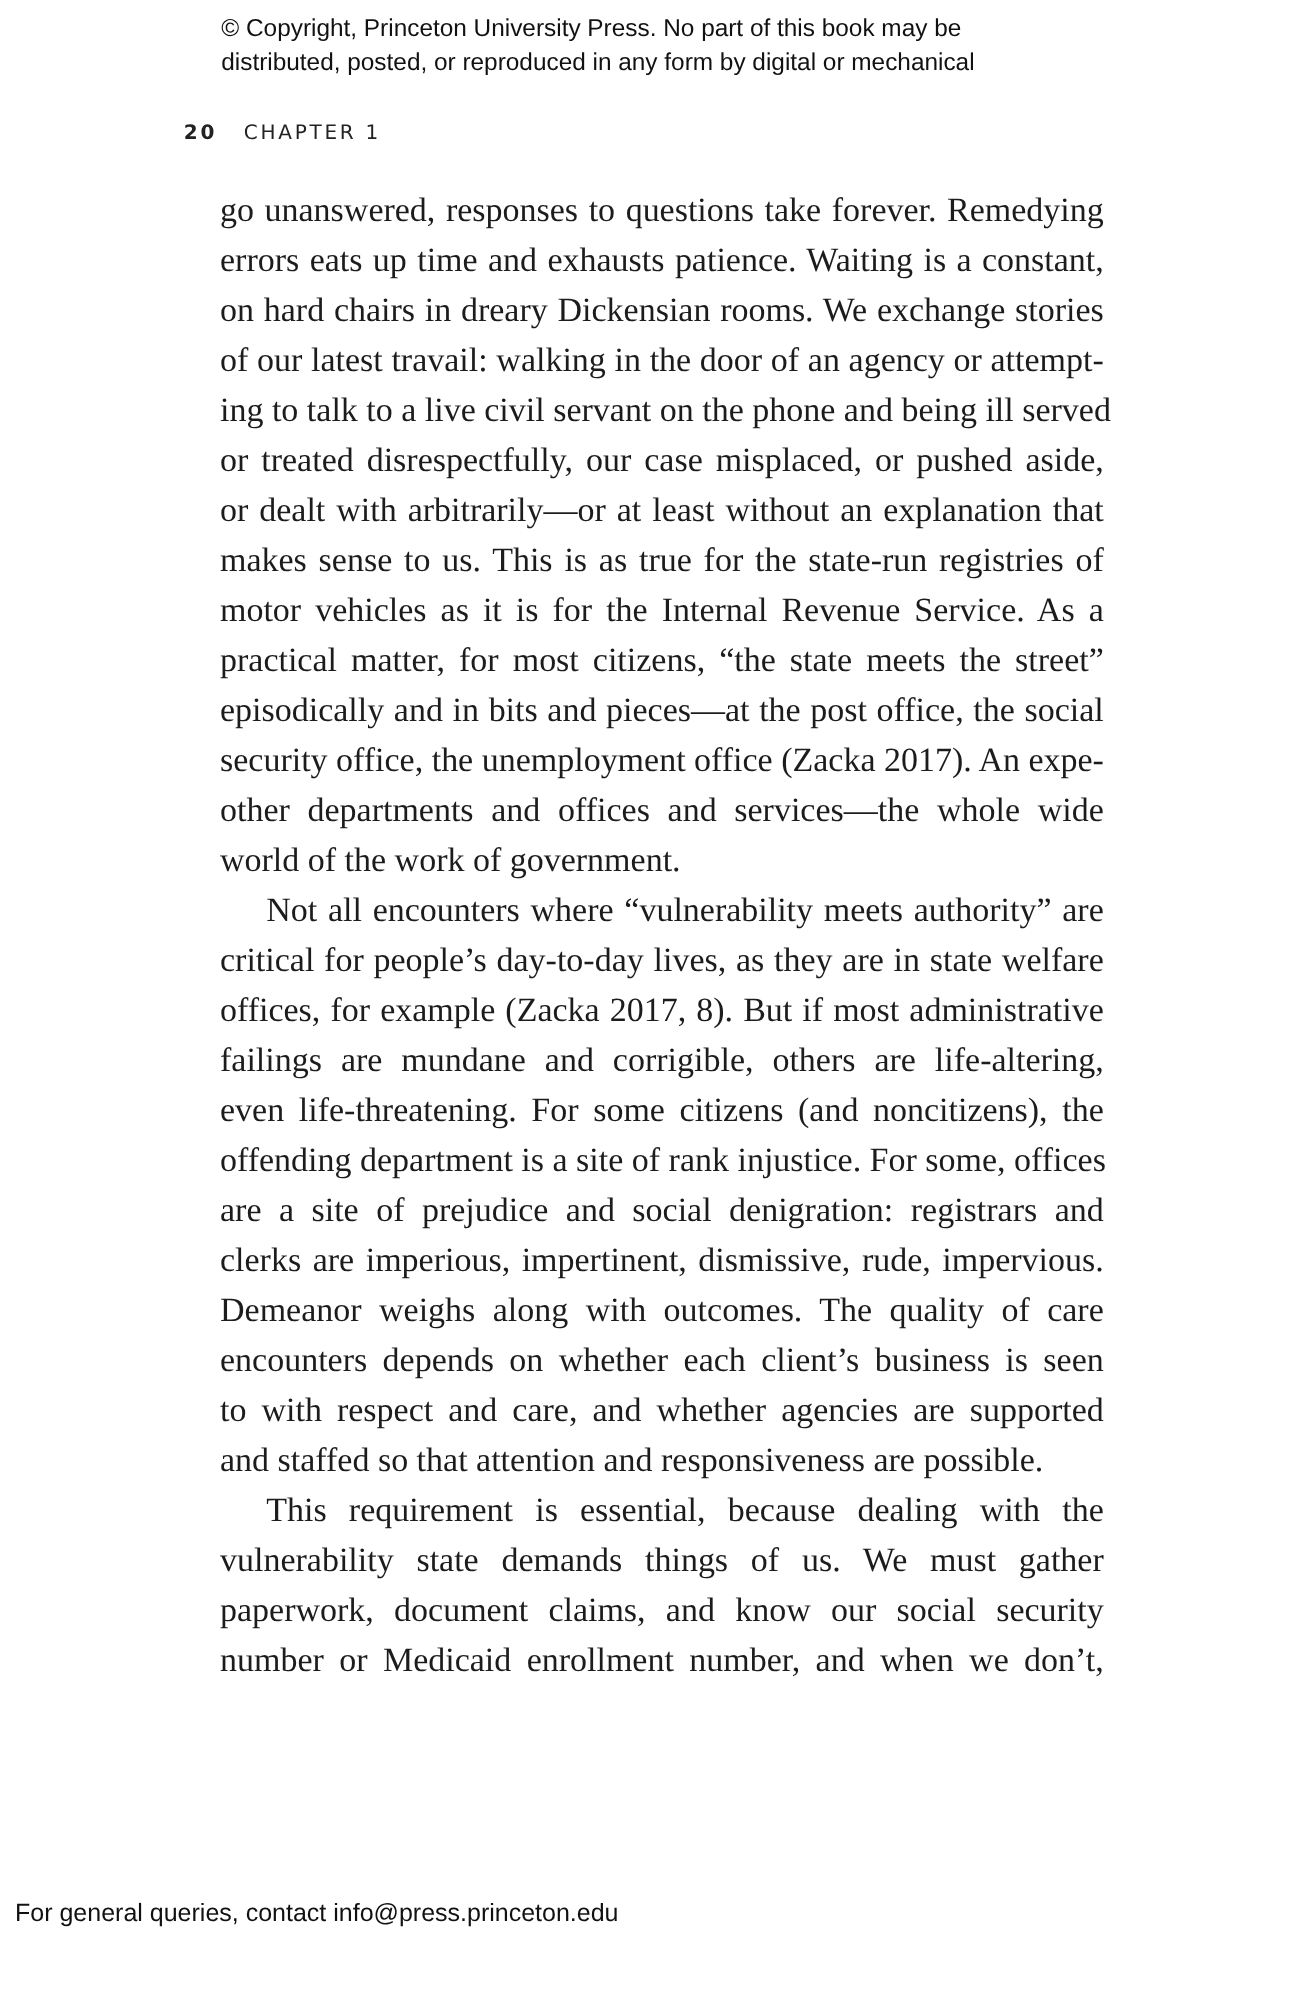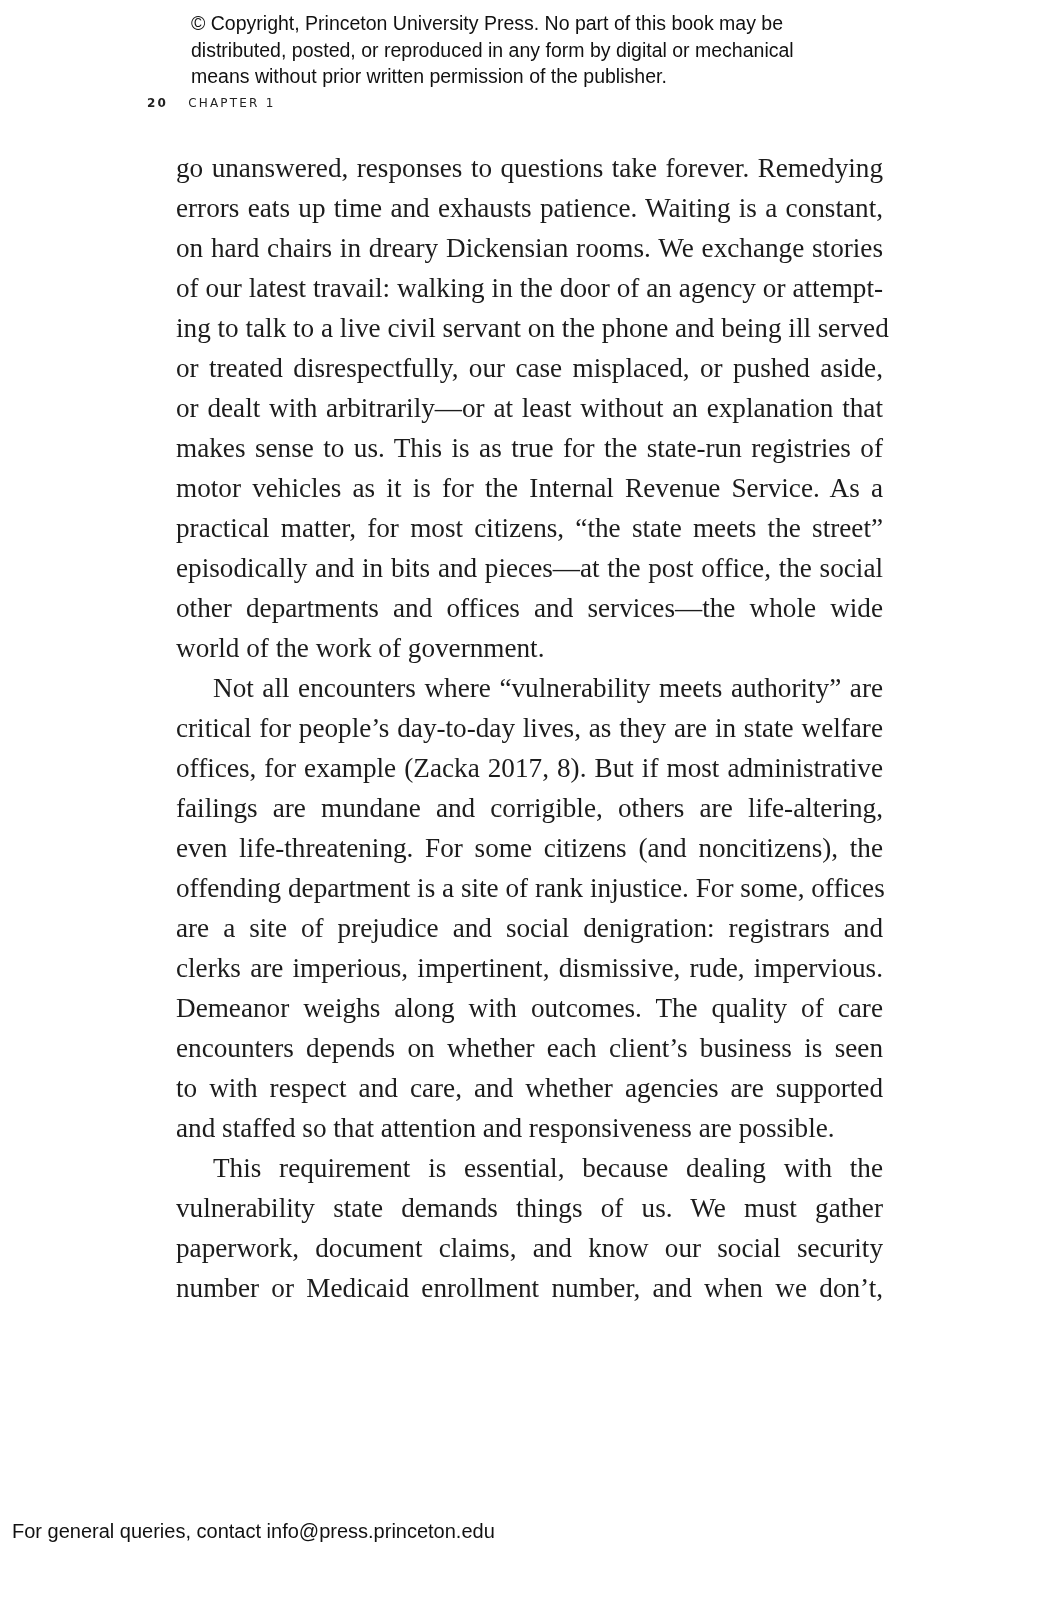--- a/index.html
+++ b/index.html
@@ -1,24 +1,24 @@
 <!DOCTYPE html>
 <html><head>
   <meta charset="utf-8">
   <style>
     html, body { margin: 0; padding: 0; background: #ffffff; }
     body { width: 1050px; height: 1600px; position: relative; overflow: hidden; color: #1e1e1e; }
     .copyright {
-      position: absolute; left: 191px; top: 10px; width: 720px;
+      position: absolute; left: 177px; top: 10px; width: 720px;
       font-family: "Liberation Sans", sans-serif; font-size: 19.5px; line-height: 26.5px; color: #111;
     }
     .copyright div { white-space: nowrap; }
     .running-head {
       position: absolute; left: 147px; top: 96px;
-      font-family: "DejaVu Sans", sans-serif; font-size: 12px; letter-spacing: 2.2px; color: #222;
+      font-family: "DejaVu Sans", sans-serif; font-size: 16px; letter-spacing: 2.2px; color: #222;
     }
     .running-head .pg { font-weight: bold; margin-right: 14px; }
     .body-text {
       position: absolute; left: 147px; top: 148px; width: 736px;
       font-family: "Liberation Serif", serif; font-size: 27.2px; line-height: 40px; color: #1c1c1c;
     }
     .line {
       display: block; height: 40px; text-align: justify; text-align-last: justify; white-space: nowrap; margin-left: 29px;
     }
     .line.last { text-align-last: left; }
@@ -27,40 +27,40 @@
       position: absolute; left: 0; width: 1050px; top: 1520px; 
       font-family: "Liberation Sans", sans-serif; font-size: 20px; color: #111; padding-left: 12px;
     }
   </style>
 </head>
 <body>
 
 <div class="copyright">
   <div>© Copyright, Princeton University Press. No part of this book may be</div>
   <div>distributed, posted, or reproduced in any form by digital or mechanical</div>
-  <div>means without prior written permission of the publisher.</div>
 </div>
 
 <div class="running-head">
   <span class="pg">20</span>
   <span>CHAPTER 1</span>
 </div>
 
 <div class="body-text">
   <span class="line">go unanswered, responses to questions take forever. Remedying</span>
   <span class="line">errors eats up time and exhausts patience. Waiting is a constant,</span>
   <span class="line">on hard chairs in dreary Dickensian rooms. We exchange stories</span>
   <span class="line">of our latest travail: walking in the door of an agency or attempt-</span>
   <span class="line">ing to talk to a live civil servant on the phone and being ill served</span>
   <span class="line">or treated disrespectfully, our case misplaced, or pushed aside,</span>
   <span class="line">or dealt with arbitrarily—or at least without an explanation that</span>
   <span class="line">makes sense to us. This is as true for the state-run registries of</span>
   <span class="line">motor vehicles as it is for the Internal Revenue Service. As a</span>
   <span class="line">practical matter, for most citizens, “the state meets the street”</span>
   <span class="line">episodically and in bits and pieces—at the post office, the social</span>
+  <span class="line">security office, the unemployment office (Zacka 2017). An expe-</span>
   <span class="line">other departments and offices and services—the whole wide</span>
   <span class="line last">world of the work of government.</span>
   <span class="line indent">Not all encounters where “vulnerability meets authority” are</span>
   <span class="line">critical for people’s day-to-day lives, as they are in state welfare</span>
   <span class="line">offices, for example (Zacka 2017, 8). But if most administrative</span>
   <span class="line">failings are mundane and corrigible, others are life-altering,</span>
   <span class="line">even life-threatening. For some citizens (and noncitizens), the</span>
   <span class="line">offending department is a site of rank injustice. For some, offices</span>
   <span class="line">are a site of prejudice and social denigration: registrars and</span>
   <span class="line">clerks are imperious, impertinent, dismissive, rude, impervious.</span>

